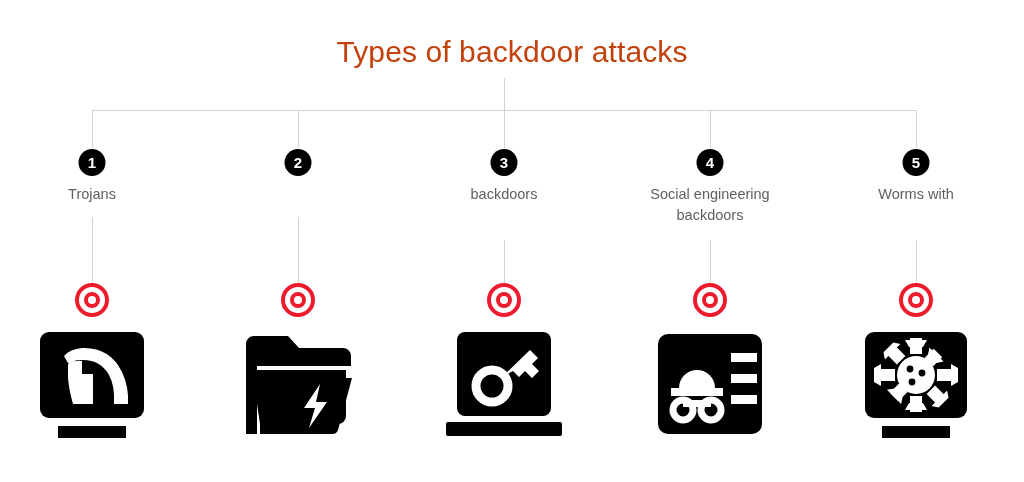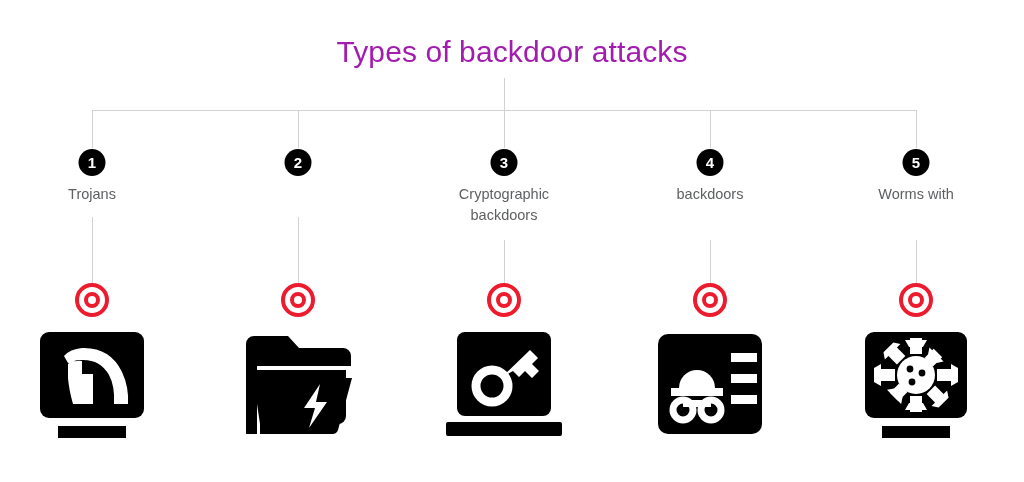--- a/index.html
+++ b/index.html
@@ -25,21 +25,21 @@
 
   
   .title {
     position: absolute;
     top: 33px;
     left: 0;
     width: 1024px;
     text-align: center;
     font-size: 30px;
     font-weight: 400;
-    color: #a21caf;
+    color: #c2410c;
     letter-spacing: 0.1px;
     line-height: 38px;
     white-space: nowrap;
   }
 
   
   .connector-layer {
     position: absolute;
     inset: 0;
     pointer-events: none;
@@ -189,40 +189,40 @@
         <path d="M14 40 h94 v46 a8 8 0 0 1 -8 8 h-78 Z" fill="#000000"></path>
         <path d="M22 48 h92 L100 100 a6 6 0 0 1 -6 4 H22 Z" fill="#000000"></path>
         <path d="M82 54 L66 78 h11 l-6 20 l18 -26 h-11 Z" fill="#ffffff"></path>
       </svg>
     </div>
   </div>
 
   <div class="column" style="left:401px;">
     <div class="badge">3</div>
     <div class="caption">
-      <div>Cryptographic</div>
       <div>backdoors</div>
     </div>
     <div class="target">
       <div class="ring-outer"></div>
       <div class="ring-inner"></div>
     </div>
     <div class="icon-wrap">
       <svg width="120" height="110" viewBox="0 0 120 110" aria-hidden="true">
         <rect x="13" y="2" width="94" height="84" rx="8" fill="#000000"></rect>
         <rect x="2" y="92" width="116" height="14" rx="2" fill="#000000"></rect>
         <circle cx="48" cy="56" r="16" fill="none" stroke="#ffffff" stroke-width="9"></circle>
         <path d="M58 47 L86 20 L94 28 L88 34 L95 41 L88 48 L81 41 L75 47 L69 41 Z" fill="#ffffff"></path>
       </svg>
     </div>
   </div>
 
   <div class="column" style="left:607px;">
     <div class="badge">4</div>
     <div class="caption">
+      <div>Social engineering</div>
       <div>backdoors</div>
     </div>
     <div class="target">
       <div class="ring-outer"></div>
       <div class="ring-inner"></div>
     </div>
     <div class="icon-wrap">
       <svg width="120" height="110" viewBox="0 0 120 110" aria-hidden="true">
         <rect x="8" y="4" width="104" height="100" rx="10" fill="#000000"></rect>
         <path d="M29 58 a18 18 0 0 1 36 0 Z" fill="#ffffff"></path>

